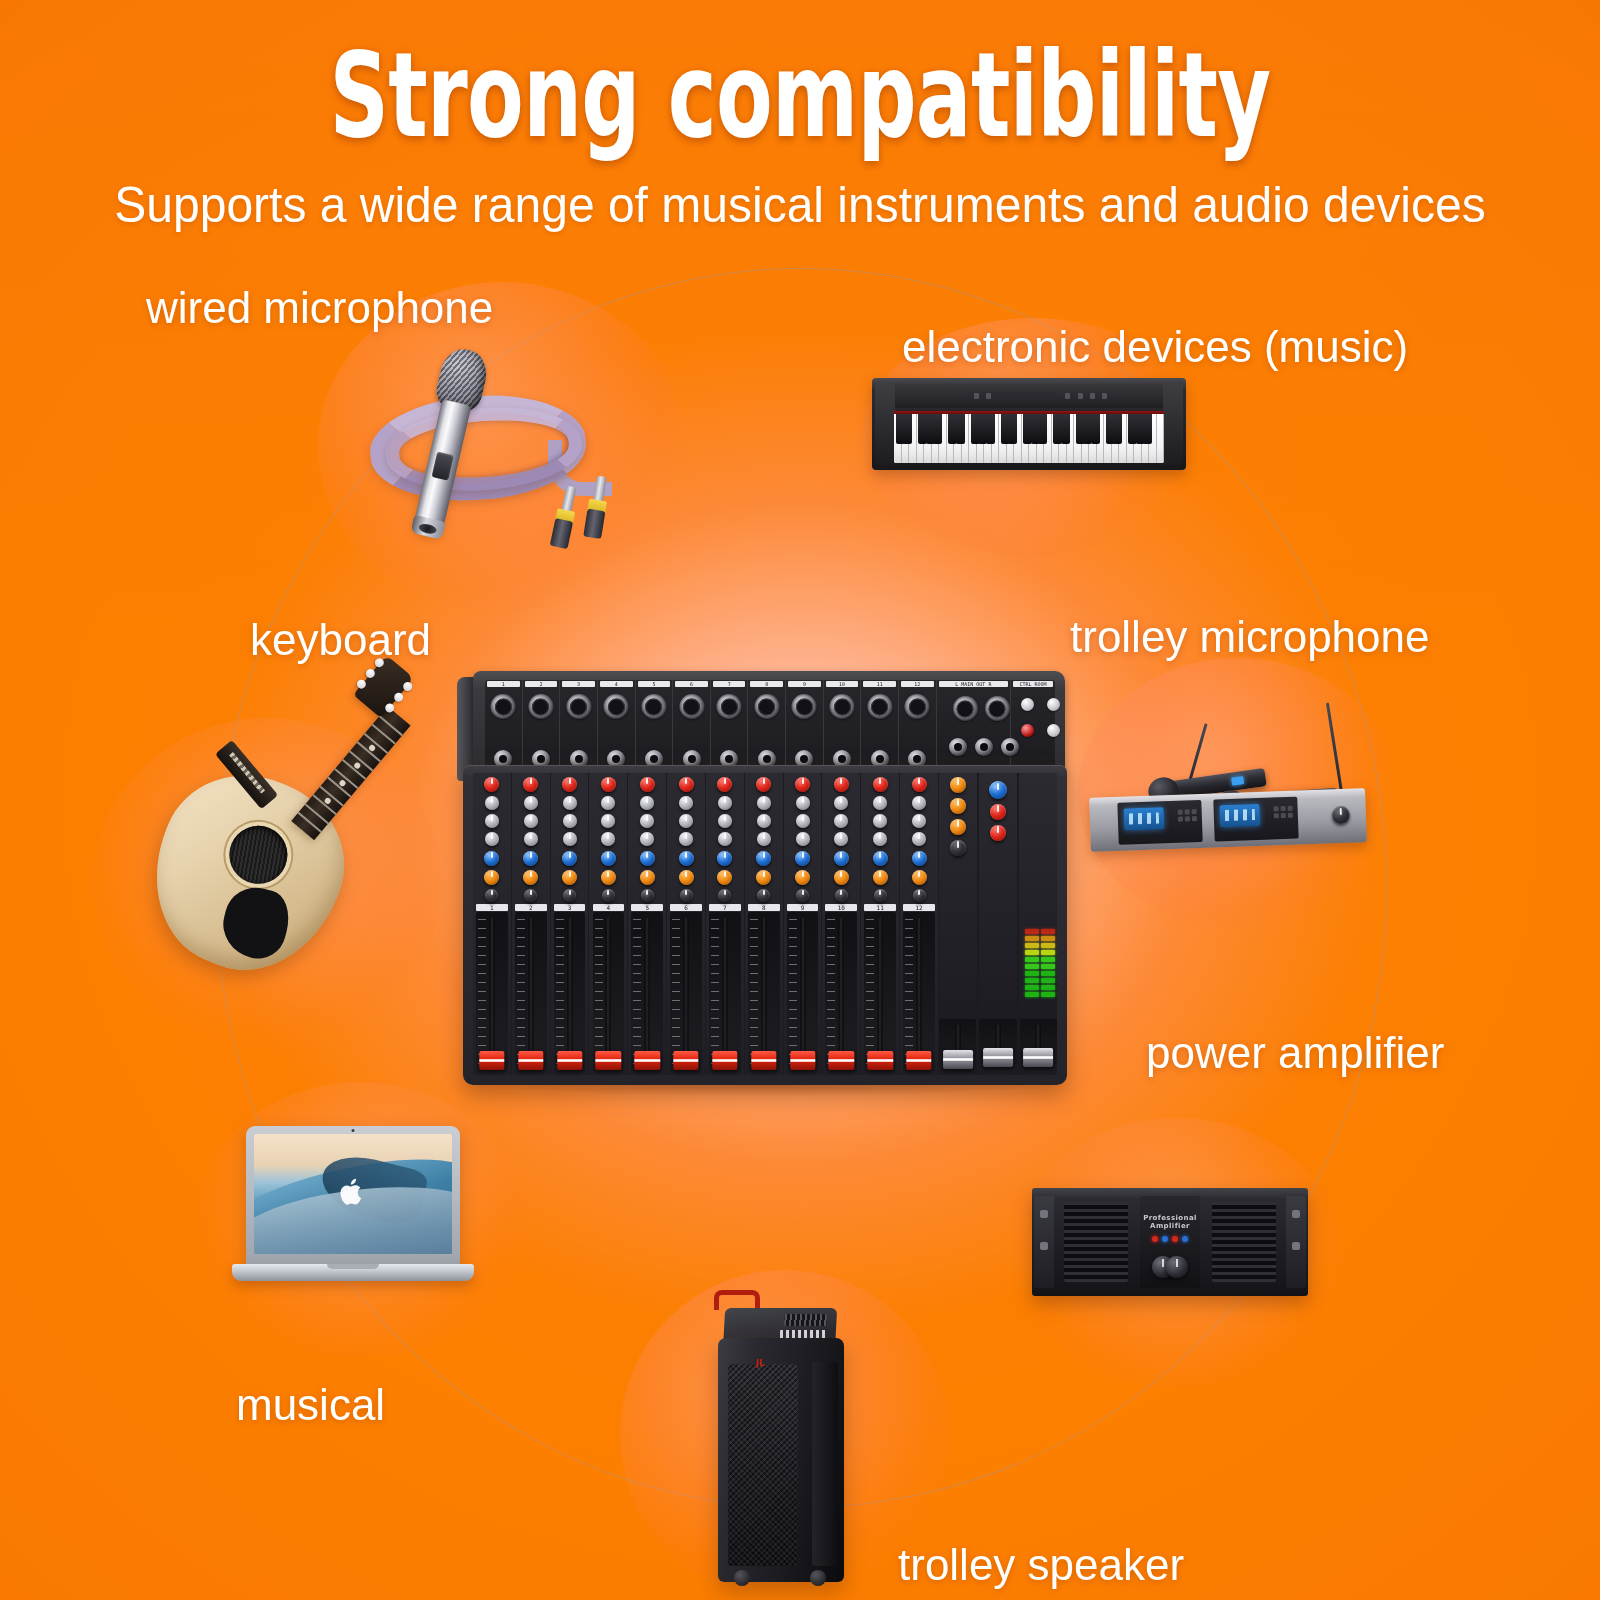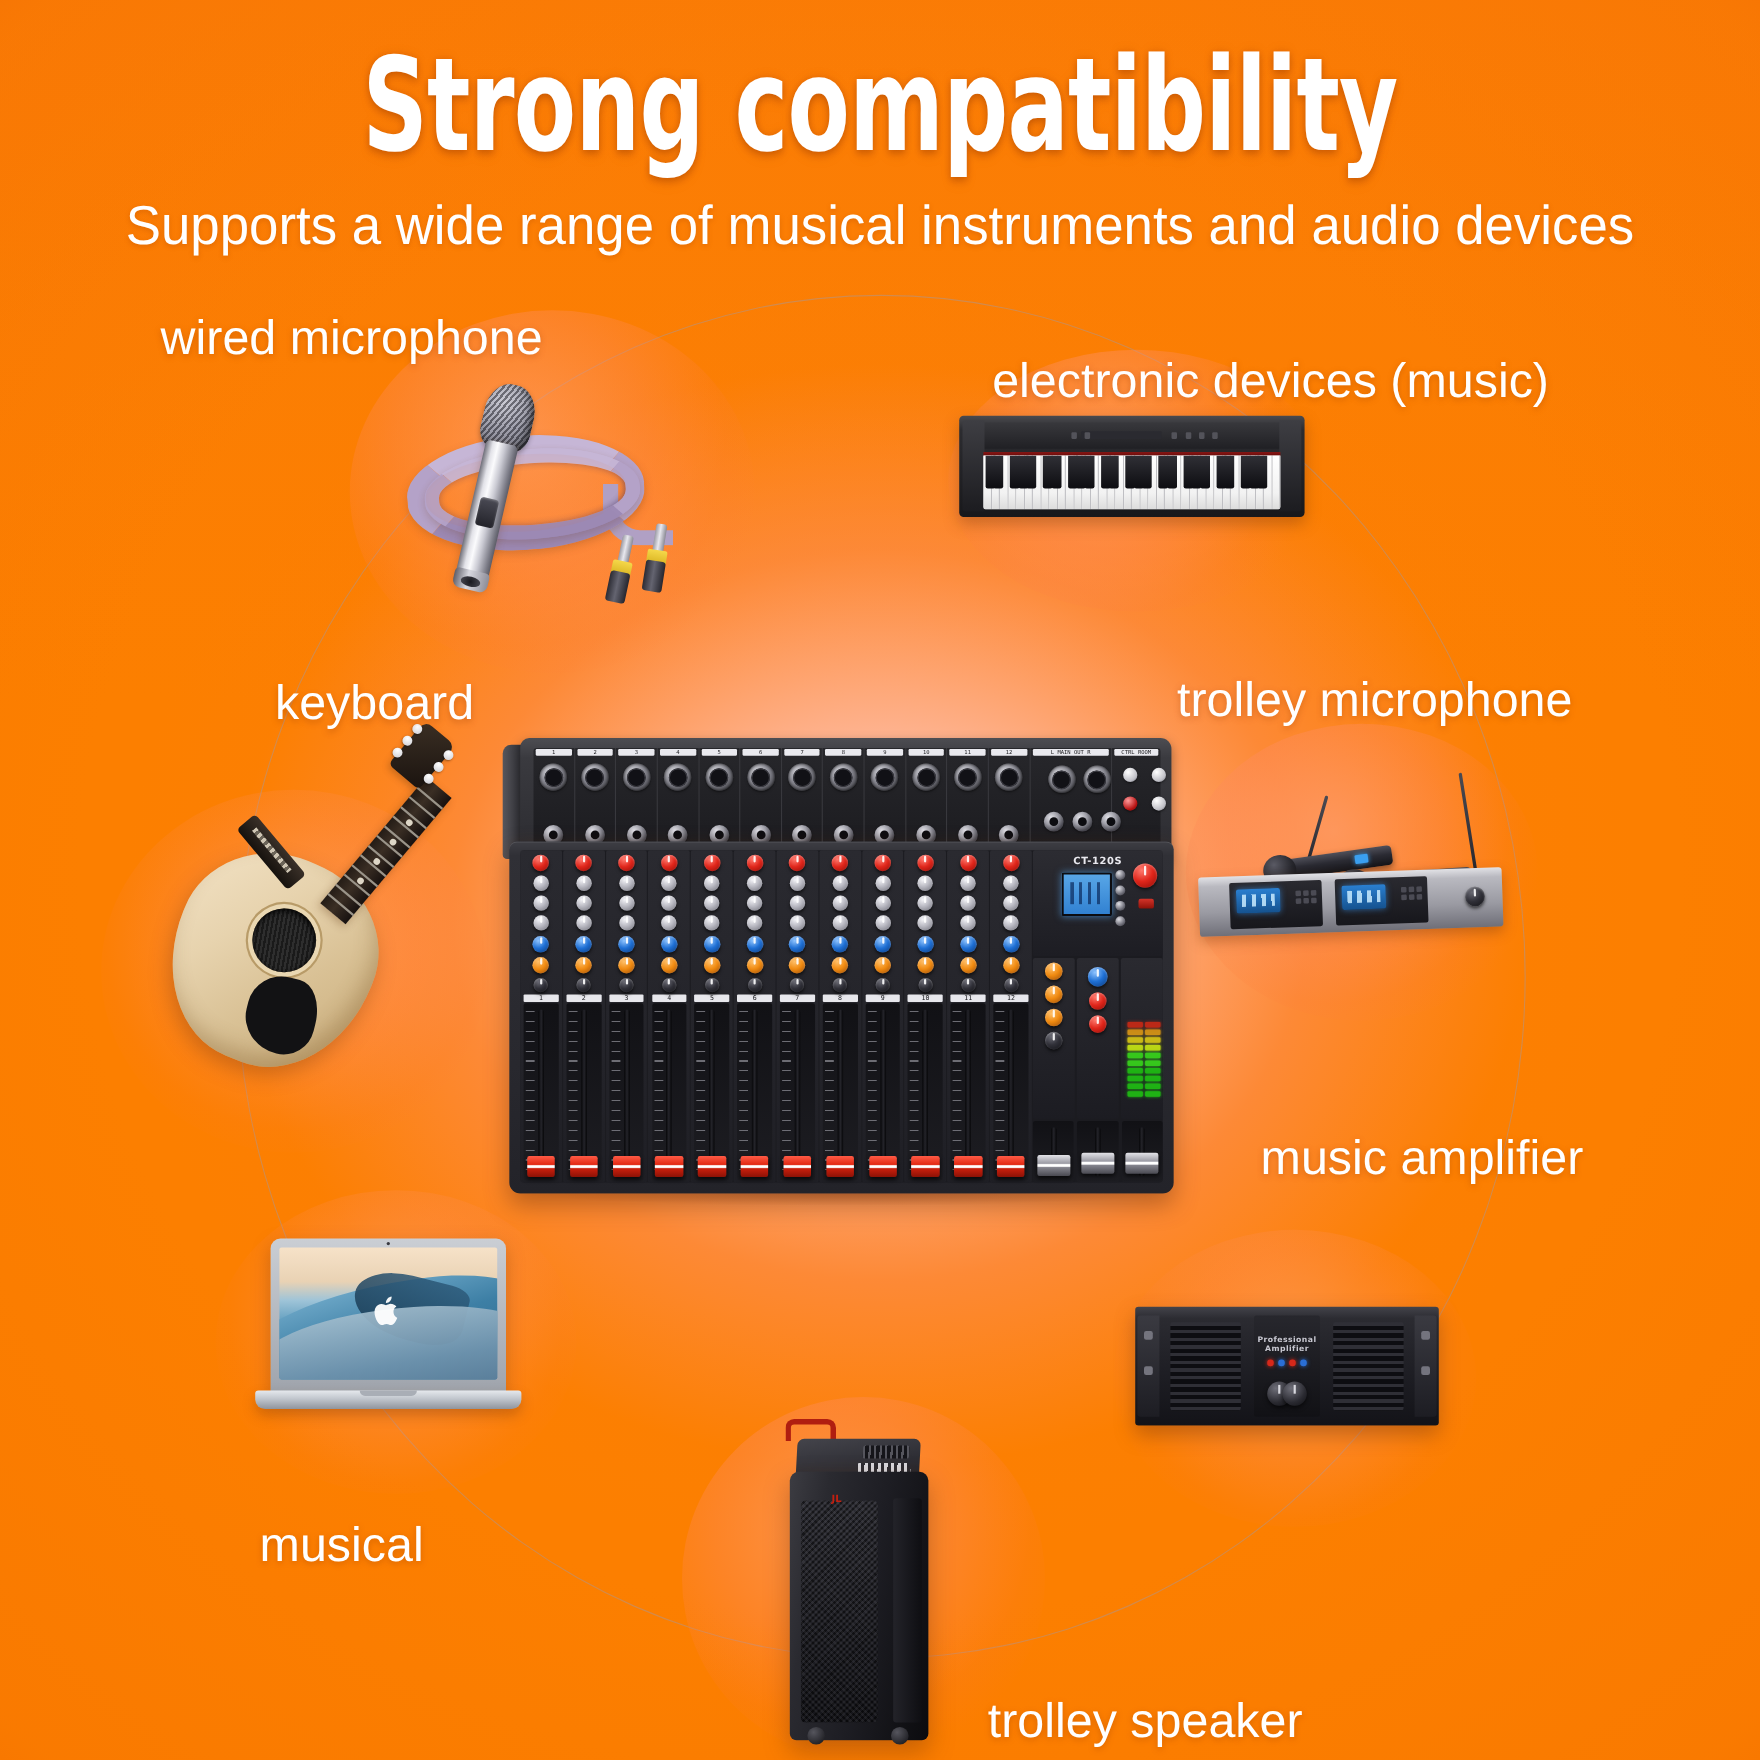--- a/index.html
+++ b/index.html
@@ -402,21 +402,21 @@
 
 <div id="hdr">
   <div id="title" class="txt-glow">Strong compatibility</div>
   <div id="subtitle">Supports a wide range of musical instruments and audio devices</div>
 </div>
 
 <div class="lbl" style="left:146px;  top:283px;">wired microphone</div>
 <div class="lbl" style="left:902px;  top:322px;">electronic devices (music)</div>
 <div class="lbl" style="left:250px;  top:615px;">keyboard</div>
 <div class="lbl" style="left:1070px; top:612px;">trolley microphone</div>
-<div class="lbl" style="left:1146px; top:1028px;">music amplifier</div>
+<div class="lbl" style="left:1146px; top:1028px;">power amplifier</div>
 <div class="lbl" style="left:236px;  top:1380px;">musical</div>
 <div class="lbl" style="left:898px;  top:1540px;">trolley speaker</div>
 
 <div class="prod" id="wired-mic">
   <div class="mic-tail"></div>
   <div class="mic-cable"></div>
   <div class="mic-cable c2"></div>
   <div class="mic-body">
     <div class="mic-head"></div>
     <div class="mic-shaft">
@@ -1065,32 +1065,20 @@
             <div class="chan-num">12</div>
             <div class="fader-slot">
               <div class="fader-scale"></div>
               <div class="fader-track"></div>
               <div class="fader-cap" style="bottom: 3px;"></div>
             </div>
           </div>
         </div>
 
       <div class="master">
-        <div class="m-top">
-          <div class="m-model">CT-120S</div>
-          <div class="m-lcd"></div>
-          <div class="m-btns">
-            <div class="m-btn"></div>
-            <div class="m-btn"></div>
-            <div class="m-btn"></div>
-            <div class="m-btn"></div>
-          </div>
-          <div class="knob k-red m-bigknob"></div>
-          <div class="m-slider"></div>
-        </div>
 
         <div class="m-mid">
           <div class="m-col">
             <div class="knob k-org" style="width:16px;height:16px;"></div>
             <div class="knob k-org" style="width:16px;height:16px;"></div>
             <div class="knob k-org" style="width:16px;height:16px;"></div>
             <div class="knob k-blk" style="width:16px;height:16px;"></div>
           </div>
           <div class="m-col">
             <div class="knob k-blu" style="width:18px;height:18px;margin-top:4px;"></div>

